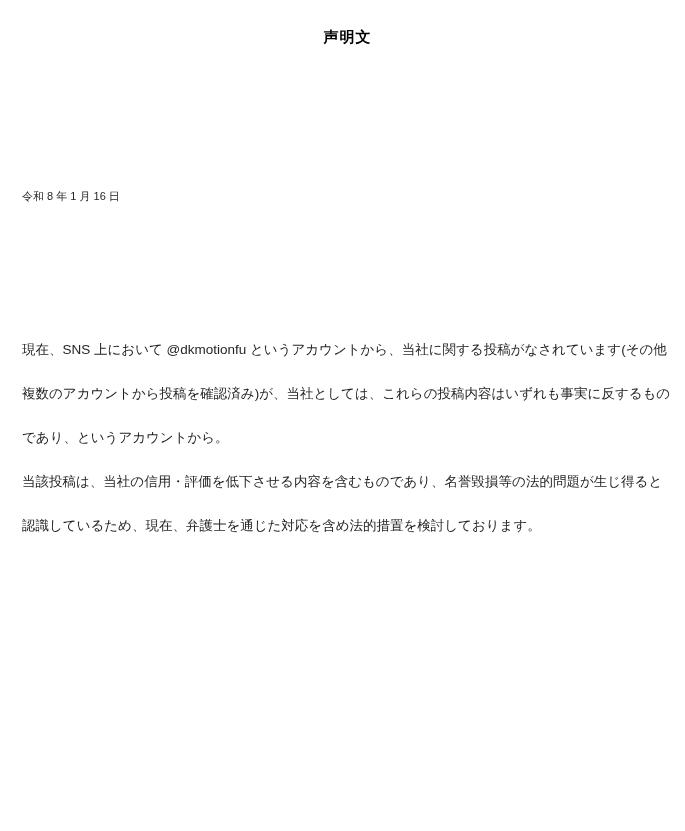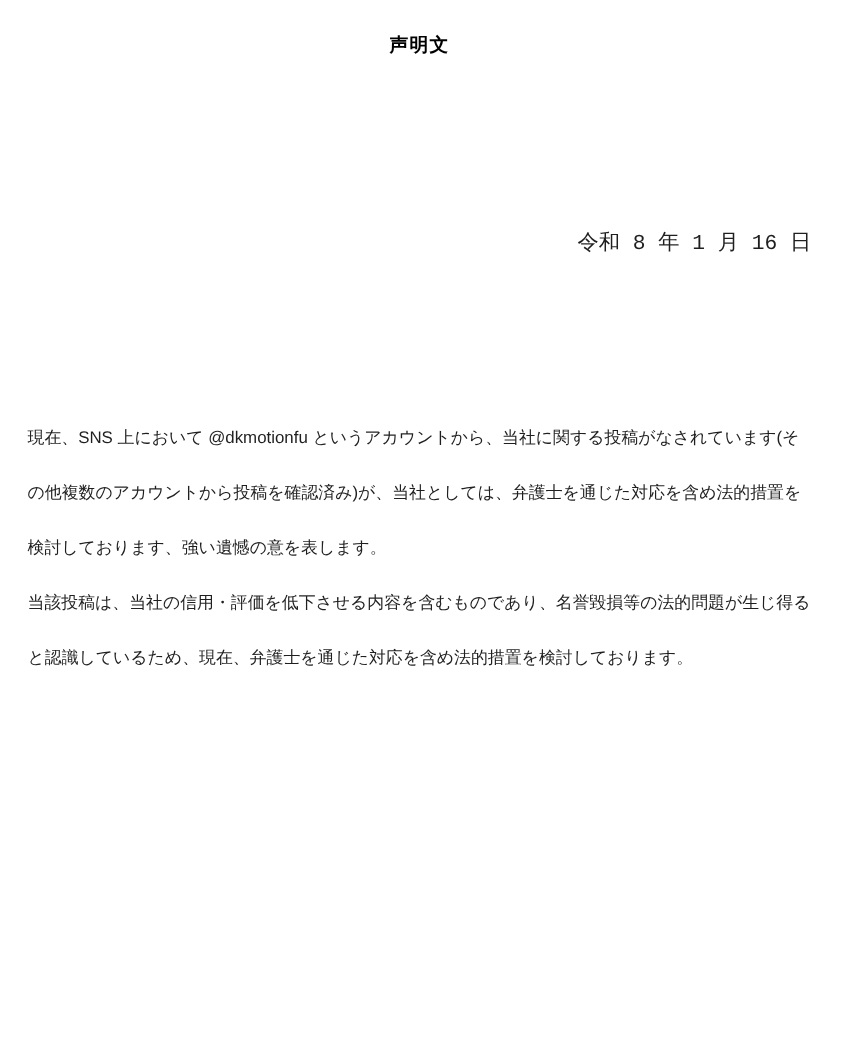--- a/index.html
+++ b/index.html
@@ -11,39 +11,38 @@
     width: 685px;
     height: 831px;
     overflow: hidden;
     font-family: "Liberation Sans", "DejaVu Sans", sans-serif;
     color: #1f1f1f;
   }
   .page {
     box-sizing: border-box;
     width: 685px;
     height: 831px;
-    padding: 28px 36px 0 22px;
+    padding: 28px 12px 0 22px;
     background: #ffffff;
   }
   .doc-title {
     margin: 0;
     font-size: 15px;
     font-weight: 700;
     color: #000000;
     text-align: center;
     letter-spacing: 1px;
     line-height: 18px;
   }
   .meta-block {
     margin-top: 20px;
-    text-align: right;
-    font-size: 17px;
+    text-align: left;
+    font-size: 11px;
     line-height: 52px;
     white-space: pre-wrap;
-    font-family: Liberation Mono, monospace;
   }
   .meta-line {
     display: block;
   }
   .body-block {
     margin-top: 2px;
     font-size: 13.5px;
     line-height: 44px;
     text-align: left;
   }
@@ -59,18 +58,18 @@
 
 <div class="page">
 
   <h1 class="doc-title">声明文</h1>
 
   <div class="meta-block">
     <span class="meta-line">令和 8 年 1 月 16 日</span>
   </div>
 
   <div class="body-block">
-    <p>現在、SNS 上において @dkmotionfu というアカウントから、当社に関する投稿がなされています(その他複数のアカウントから投稿を確認済み)が、当社としては、弁護士を通じた対応を含め法的措置を検討しております、強い遺憾の意を表します。</p>
+    <p>現在、SNS 上において @dkmotionfu というアカウントから、当社に関する投稿がなされています(その他複数のアカウントから投稿を確認済み)が、当社としては、これらの投稿内容はいずれも事実に反するものであり、というアカウントから。</p>
     <p>当該投稿は、当社の信用・評価を低下させる内容を含むものであり、名誉毀損等の法的問題が生じ得ると認識しているため、現在、弁護士を通じた対応を含め法的措置を検討しております。</p>
 
   </div>
 
 </div>
 
 </body></html>

